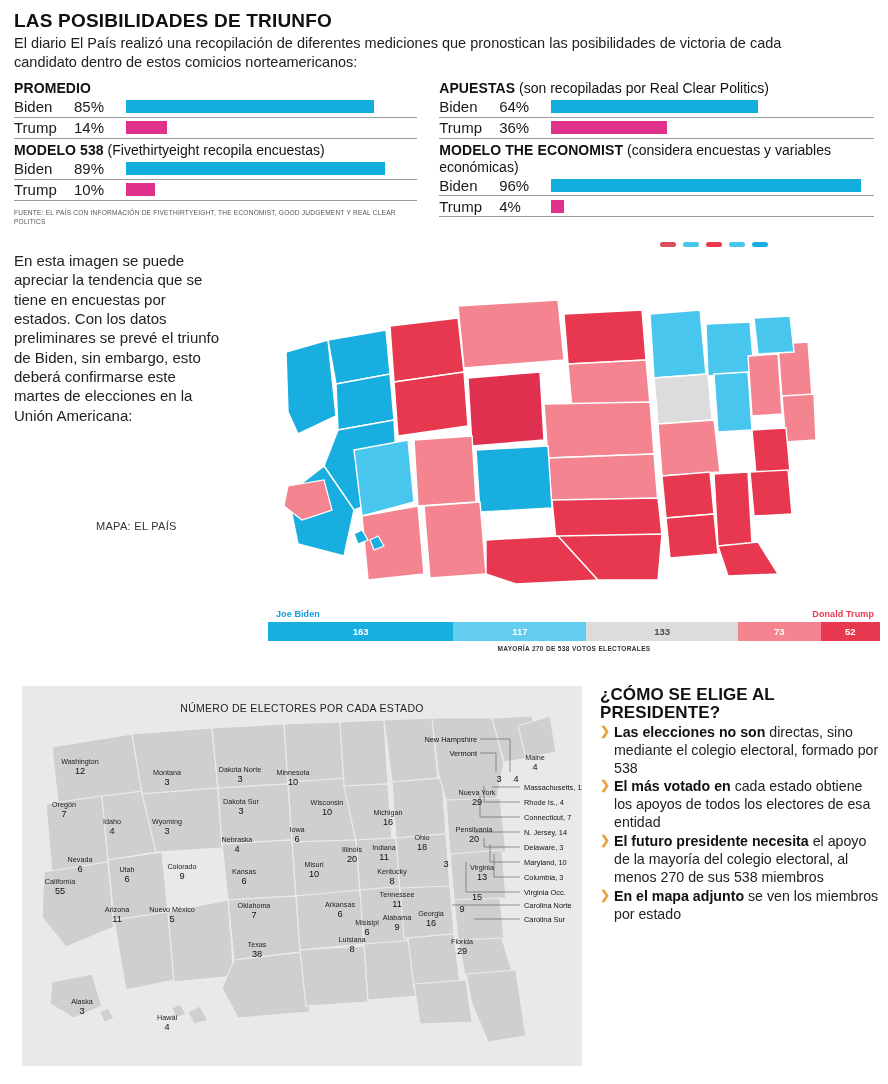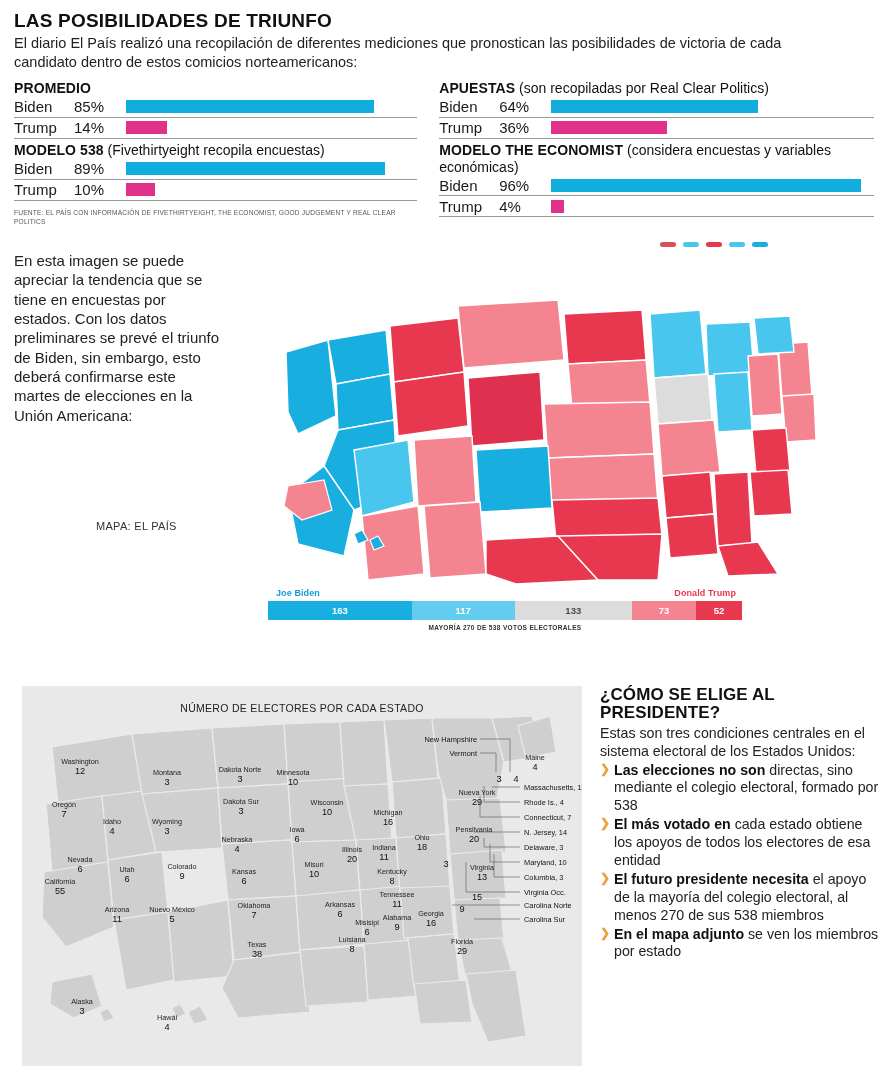--- a/index.html
+++ b/index.html
@@ -54,21 +54,21 @@
   .body2 { font-size: 15px; line-height: 1.29; color: #222; margin-top: 1px; }
   .mapcredit { position: absolute; left: 96px; top: 284px; font-size: 11px; color: #333; letter-spacing:.3px; }
 
   .mapwrap { position: absolute; left: 258px; top: 0px; width: 560px; height: 420px; }
   .legend-dots { position:absolute; left:402px; top:6px; display:flex; gap:7px; }
   .legend-dots i { display:block; width:16px; height:5px; border-radius:3px; }
 
   .usmap { position: absolute; left: 0; top: 8px; width: 560px; height: 340px; }
   .usmap svg { width: 100%; height: 100%; display:block; }
 
-  .evbar-wrap { position: absolute; left: 10px; top: 352px; width: 474px; }
+  .evbar-wrap { position: absolute; left: 10px; top: 373px; width: 612px; }
   .evbar-names { position: relative; height: 13px; }
   .evbar-names .bn { position:absolute; left:8px; top:0; font-size:9px; font-weight:bold; color:#159BD7; letter-spacing:.1px;}
   .evbar-names .tn { position:absolute; right:6px; top:0; font-size:9px; font-weight:bold; color:#E8384F; letter-spacing:.1px;}
   .evbar { display: flex; height: 19px; width: 100%; }
   .evseg { display:flex; align-items:center; justify-content:center; font-size:9.5px; font-weight:bold; color:#ffffff; }
   .evseg.gray { color:#4a4a4a; }
   .evnote { text-align:center; font-size:6.5px; font-weight:bold; letter-spacing:.35px; color:#333; margin-top:4px; text-transform: uppercase; }
 
   
   .sec3 { position: absolute; left: 0; top: 672px; width: 888px; height: 412px; }
@@ -455,21 +455,20 @@
             <text x="145" y="318" class="num" text-anchor="middle">4</text>
           </g>
       </svg>
     </div>
 
     <div class="panel">
       <div class="h3">
         <span>¿CÓMO SE ELIGE AL</span><br>
         <span>PRESIDENTE?</span>
       </div>
-      <div class="p3">Estas son tres condiciones centrales en el sistema electoral de los Estados Unidos:</div>
       <div class="bullets">
         <div class="bullet">
           <span class="chev">❯</span><b>Las elecciones no son</b><span> directas, sino mediante el colegio electoral, formado por 538</span>
         </div>
         <div class="bullet">
           <span class="chev">❯</span><b>El más votado en</b><span> cada estado obtiene los apoyos de todos los electores de esa entidad</span>
         </div>
         <div class="bullet">
           <span class="chev">❯</span><b>El futuro presidente necesita</b><span> el apoyo de la mayoría del colegio electoral, al menos 270 de sus 538 miembros</span>
         </div>

